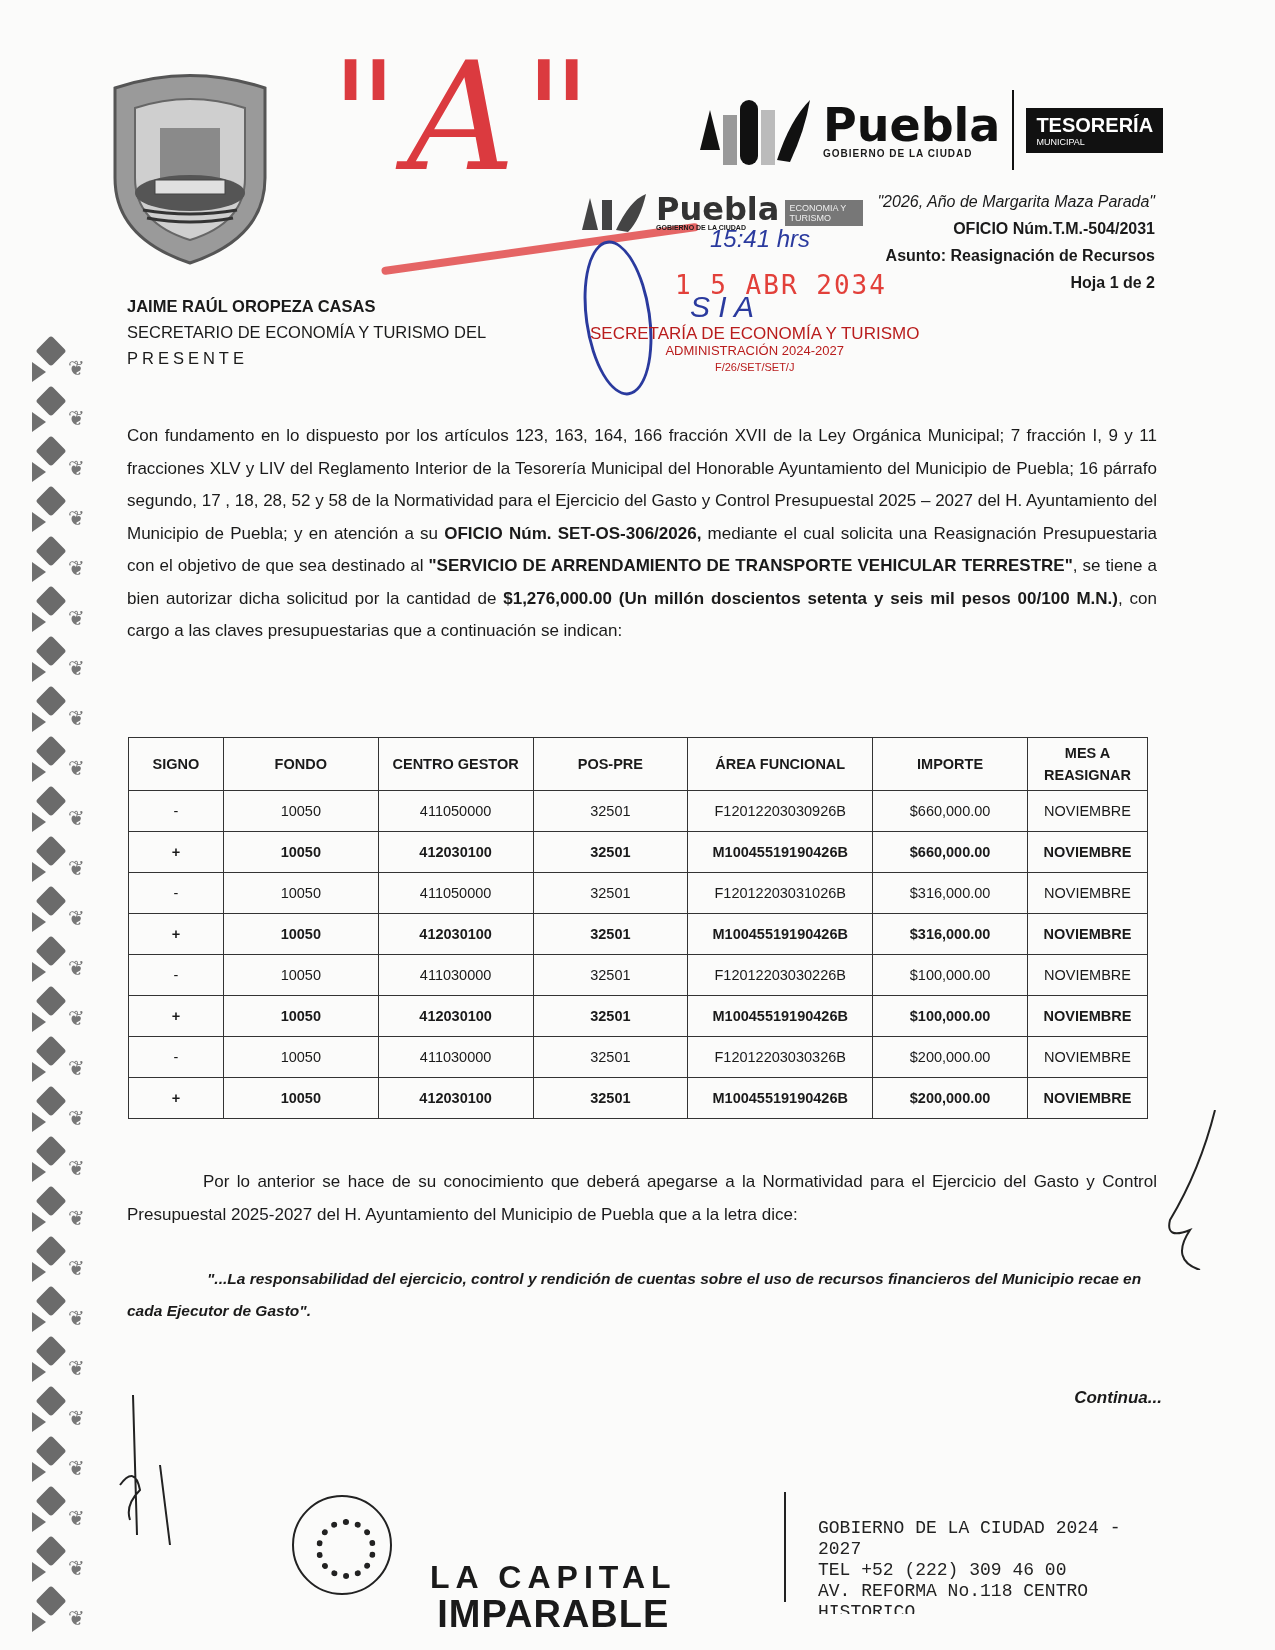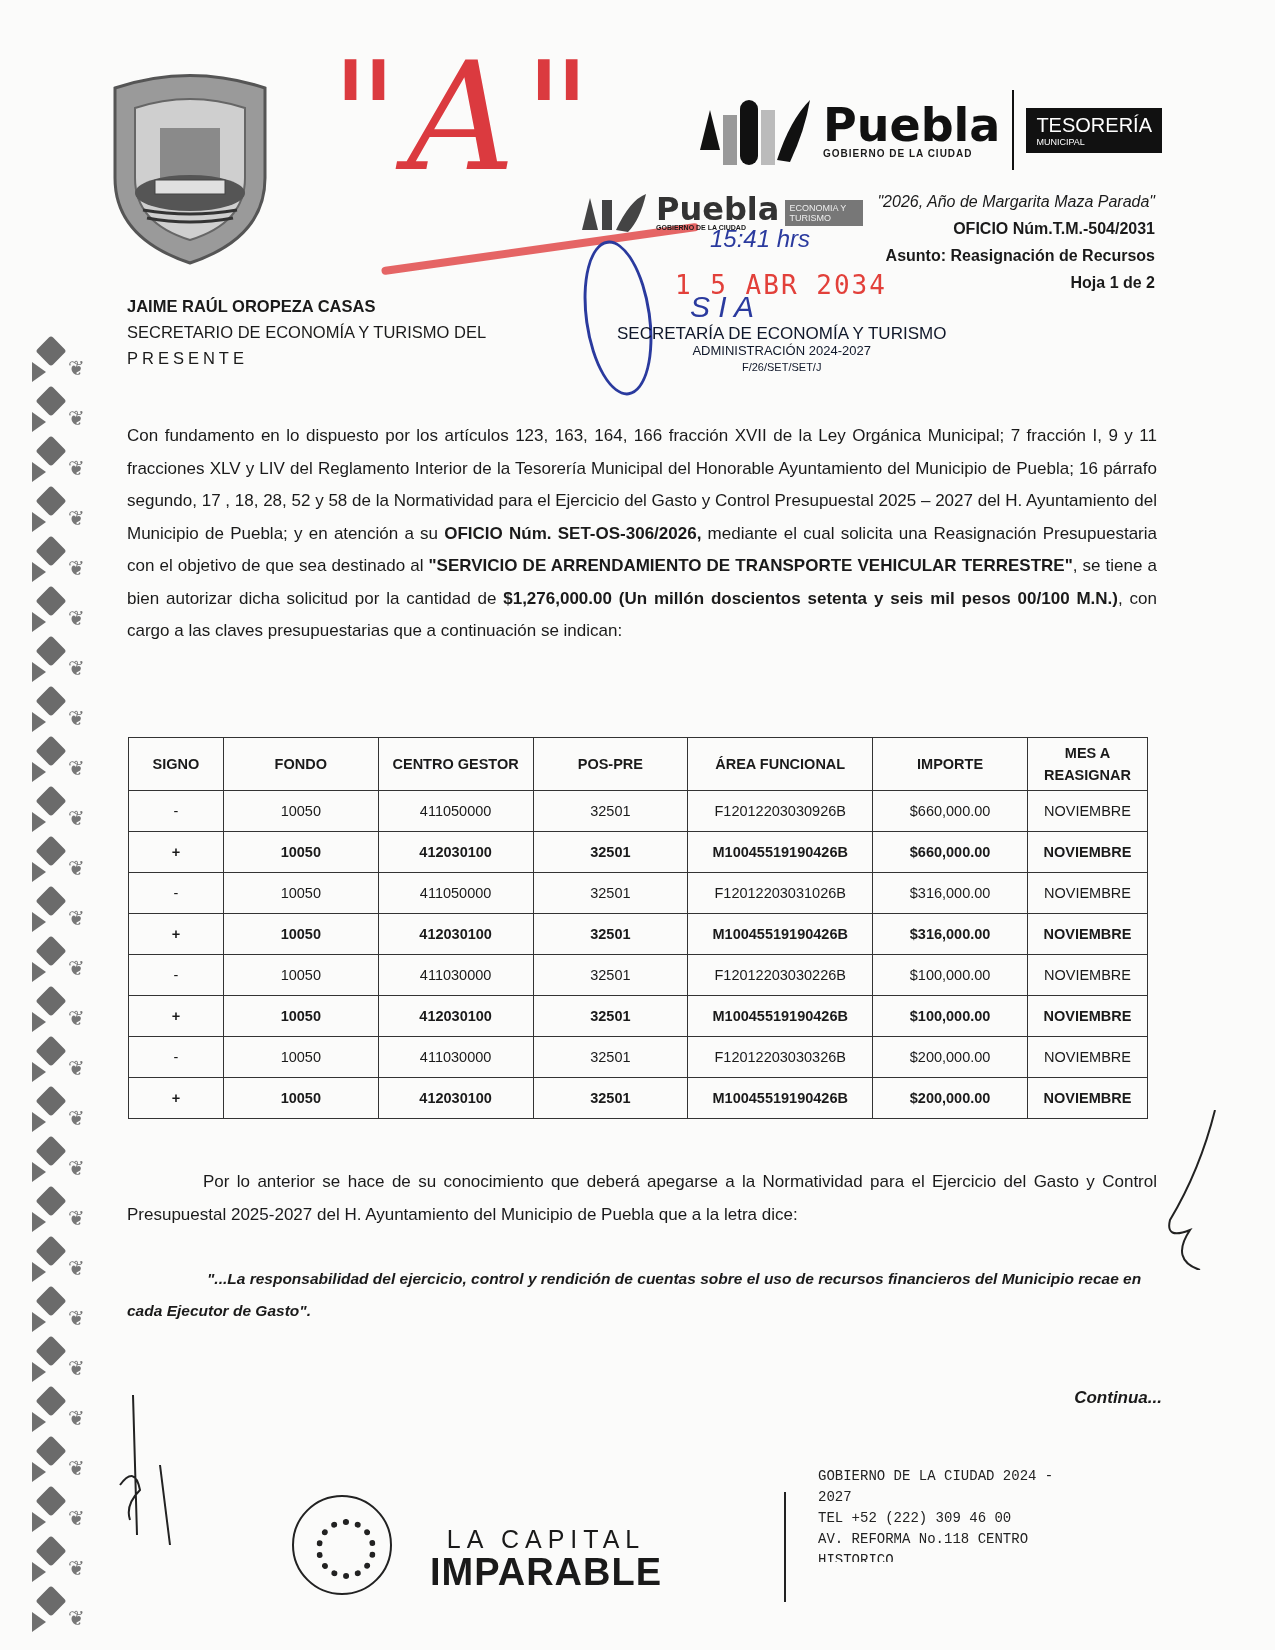--- a/index.html
+++ b/index.html
@@ -30,21 +30,21 @@
   .teso-box { background: #111; color: #fff; padding: 6px 10px; }
 
   .right-header { right: 120px; top: 188px; text-align: right; font-size: 16px; line-height: 27px; }
   .right-header .motto { font-style: italic; }
   .right-header .b { font-weight: bold; }
 
   
   .stamp-logo { left: 580px; top: 190px; }
   .stamp-date { left: 675px; top: 270px; color: #e2403a; font-family: "DejaVu Sans Mono", monospace; font-size: 26px; letter-spacing: 2px; }
   .stamp-sia { left: 690px; top: 290px; color: #2a3a9e; font-size: 30px; font-style: italic; }
-  .stamp-text { left: 590px; top: 325px; color: #0f172a; font-size: 15px; line-height: 17px; text-align: center; margin-left: 27px; }
+  .stamp-text { left: 590px; top: 325px; color: #b91c1c; font-size: 15px; line-height: 17px; text-align: center; }
   .stamp-time { left: 710px; top: 225px; color: #2a3a9e; font-size: 24px; font-style: italic; }
   .sig-oval { left: 585px; top: 240px; width: 60px; height: 150px; border: 3px solid #2a3a9e; border-radius: 50%; transform: rotate(-8deg); }
 
   .addressee { left: 127px; top: 293px; font-size: 16.5px; line-height: 26px; }
   .addressee .name { font-weight: bold; }
   .addressee .presente { letter-spacing: 4px; }
 
   .para { left: 127px; width: 1030px; font-size: 17px; line-height: 32.5px; text-align: justify; }
   .para b { font-weight: bold; }
   .p1 { top: 420px; }
@@ -58,24 +58,24 @@
 
   .p2 { top: 1166px; text-indent: 76px; }
   .quote { left: 127px; top: 1263px; width: 1030px; font-size: 15.5px; font-weight: bold; font-style: italic; line-height: 32px; text-indent: 80px; }
 
   .continua { right: 113px; top: 1388px; font-weight: bold; font-style: italic; font-size: 17px; }
 
   
   .seal { left: 292px; top: 1495px; width: 96px; height: 96px; border: 2px solid #222; border-radius: 50%; }
   .seal-inner { position: absolute; left: 22px; top: 22px; width: 48px; height: 48px; border: 6px dotted #222; border-radius: 50%; }
   .capital { left: 430px; top: 1525px; text-align: center; }
-  .capital .l1 { font-size: 25px; font-weight: normal; letter-spacing: 6px; }
+  .capital .l1 { font-size: 32px; font-weight: bold; letter-spacing: 6px; margin-top: 34px; }
   .capital .l2 { font-size: 38px; font-weight: bold; letter-spacing: 1px; line-height: 36px; }
   .vline { left: 784px; top: 1492px; width: 2px; height: 110px; background: #222; }
-  .address { left: 818px; top: 1466px; font-family: "Liberation Mono", "DejaVu Sans Mono", monospace; font-size: 14px; line-height: 21px; color: #222; }
+  .address { left: 818px; top: 1518px; font-family: "Liberation Mono", "DejaVu Sans Mono", monospace; font-size: 18px; line-height: 21px; color: #222; }
 
   .sig-bottom { left: 115px; top: 1395px; width: 90px; height: 160px; }
   .sig-right { left: 1160px; top: 1110px; width: 60px; height: 160px; }
 </style>
 </head>
 <body>
 
 <div class="abs border-strip" id="strip">
     <div class="orn" style="left: 10px; top: 0px;"></div>
     <div class="orn2" style="left: 2px; top: 22px;"></div>
@@ -176,21 +176,21 @@
     <rect x="45" y="10" width="18" height="65" rx="9" fill="#111"></rect>
     <rect x="66" y="20" width="14" height="55" fill="#bbb"></rect>
     <path d="M82 70 Q95 30 115 10 Q110 40 95 72 Z" fill="#111"></path>
   </svg>
   <div style="display:flex;flex-direction:column;">
     <span class="puebla-word" style="font-size:46px;line-height:46px;">Puebla</span>
     <span style="font-size:10px;font-weight:bold;letter-spacing:1px;">GOBIERNO DE LA CIUDAD</span>
   </div>
   <div style="width:2px;height:80px;background:#111;margin:0 4px;"></div>
   <div class="teso-box">
-    <div style="font-size:20px;font-weight:normal;">TESORERÍA</div>
+    <div style="font-size:20px;font-weight:bold;">TESORERÍA</div>
     <div style="font-size:9px;">MUNICIPAL</div>
   </div>
 </div>
 
 <div class="abs right-header">
   <div class="motto">"2026, Año de Margarita Maza Parada"</div>
   <div class="b">OFICIO Núm.T.M.-504/2031</div>
   <div class="b">Asunto: Reasignación de Recursos</div>
   <div class="b">Hoja 1 de 2</div>
 </div>

